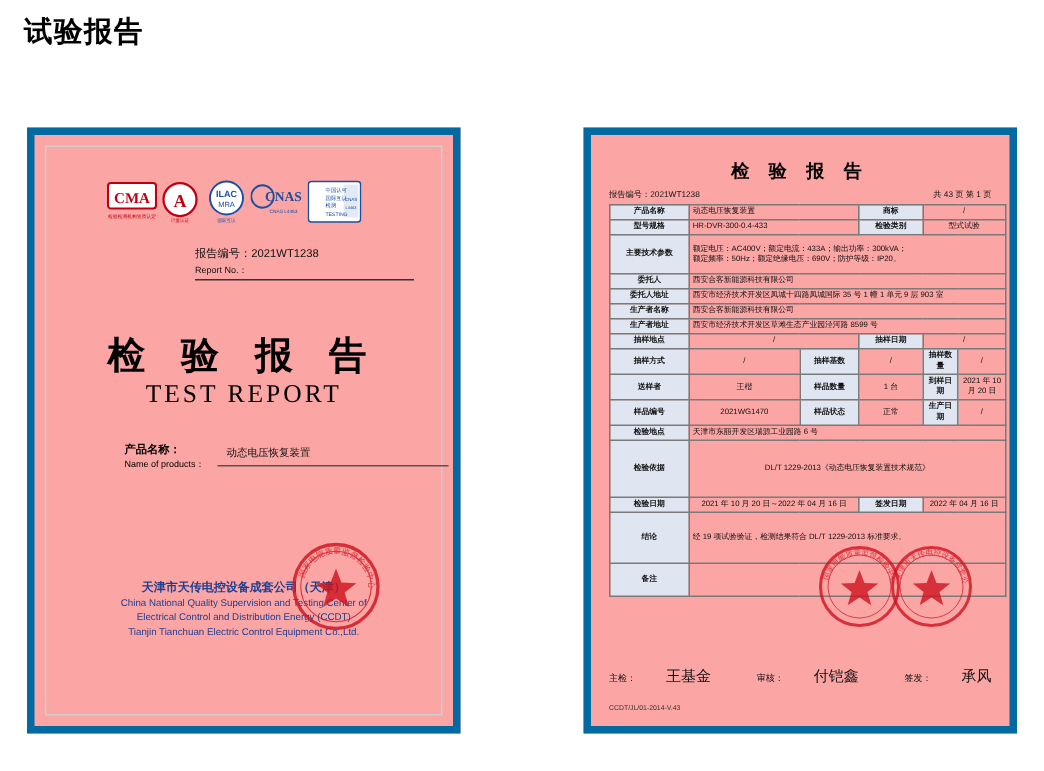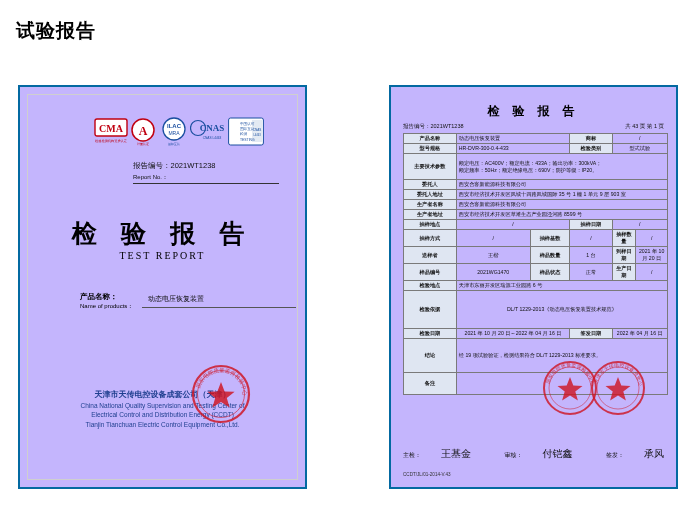--- a/index.html
+++ b/index.html
@@ -8,60 +8,59 @@
     background:#ffffff;
     font-family:"Liberation Sans", sans-serif;
     overflow:hidden;
     position:relative;
   }
   #page-title{
     position:absolute;left:16px;top:8px;
     font-family:"Liberation Serif", serif;
     font-size:19px;font-weight:bold;color:#000;
     letter-spacing:1px;
-    margin-top:10px;
   }
 
   
   .sheet{
-    position:absolute;background:#c4b5fd;border:2px solid #0369a1;
+    position:absolute;background:#fca5a5;border:5px solid #0369a1;
     box-sizing:border-box;
   }
 
   
   #cover{
     left:18px;top:85px;width:289px;height:404px;
   }
   #cover .cover-frame{
     position:absolute;left:7px;top:7px;right:7px;bottom:7px;
     border:1px solid #cfcfcf;
   }
   #logos{
-    position:absolute;left:64px;top:28px;width:180px;height:34px;
-    display:flex;align-items:center;justify-content:flex-end;
+    position:absolute;left:48px;top:28px;width:180px;height:34px;
+    display:flex;align-items:center;justify-content:flex-start;
   }
   .logo{height:32px;display:flex;align-items:center;justify-content:center;}
   .logo svg{display:block;}
   #report-no-block{
     position:absolute;right:22px;top:74px;text-align:left;width:150px;
   }
   #report-no-block .line1{font-size:7.5px;color:#111;white-space:nowrap;}
   #report-no-block .line2{font-size:6px;color:#111;margin-top:2px;}
   #report-no-block .rule{
     border-bottom:1px solid #333;width:146px;margin-top:1px;
   }
   #cover-title{
     position:absolute;left:0;right:0;top:130px;text-align:center;
     font-family:"Liberation Serif", serif;
     font-size:25px;font-weight:bold;letter-spacing:9px;color:#000;
   }
   #cover-title-en{
     position:absolute;left:0;right:0;top:163px;text-align:center;
     font-family:"Liberation Serif", serif;
-    font-size:10px;letter-spacing:2px;color:#000;
+    font-size:17px;letter-spacing:2px;color:#000;
   }
   #cover-fields{
     position:absolute;left:60px;top:205px;width:180px;
   }
   .cfield{margin-bottom:13px;position:relative;height:26px;}
   .cfield .lab-cn{
     position:absolute;left:0;top:0;font-size:7.5px;font-weight:bold;color:#000;white-space:nowrap;
   }
   .cfield .lab-en{
     position:absolute;left:0;top:10px;font-size:6px;color:#000;white-space:nowrap;

